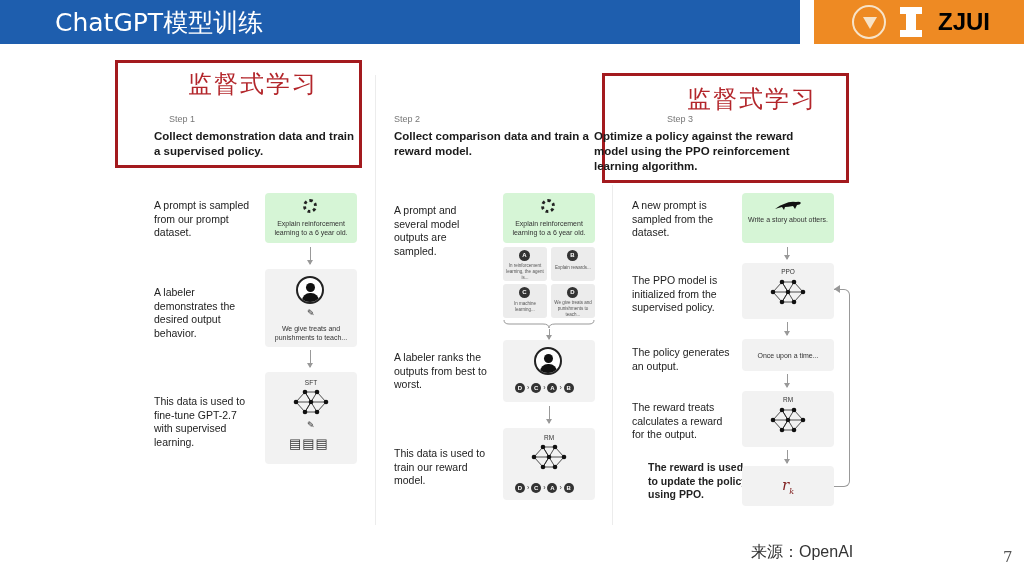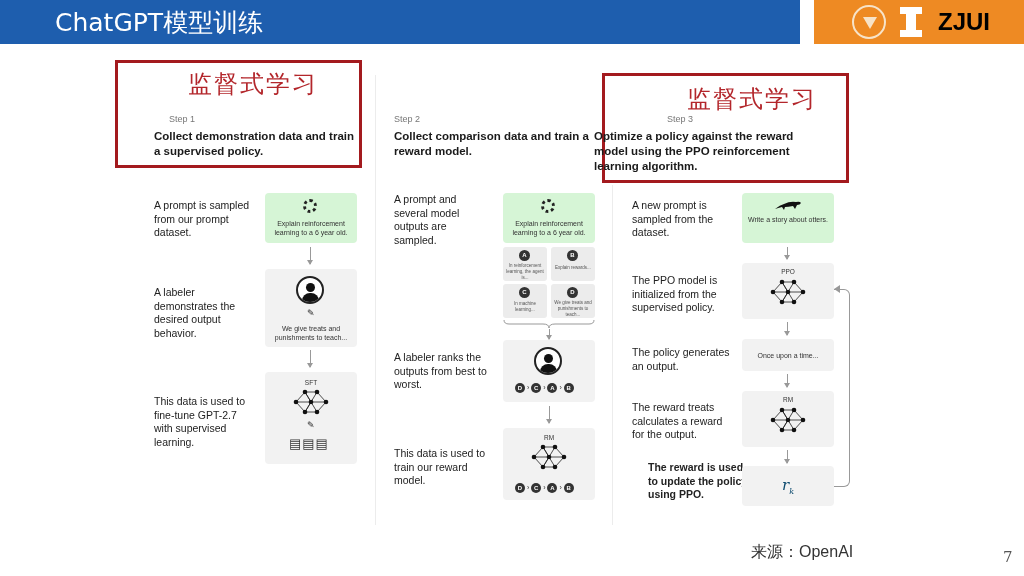--- a/index.html
+++ b/index.html
@@ -114,21 +114,21 @@
         <circle cx="33" cy="14" r="2.3"></circle>
       </g>
   </svg>
   <div class="abs" style="left:42px;top:48px;font-size:9px;">✎</div>
   <div class="abs" style="left:24px;top:64px;font-size:13px;letter-spacing:1px;color:#333;">▤▤▤</div>
 </div>
 
 <div class="abs step" style="left:394px;top:114px;">Step 2</div>
 <div class="abs heading" style="left:394px;top:129px;width:200px;">Collect comparison data and train a reward model.</div>
 
-<div class="abs desc" style="left:394px;top:193px;width:95px;">A prompt and several model outputs are sampled.</div>
+<div class="abs desc" style="left:394px;top:204px;width:95px;">A prompt and several model outputs are sampled.</div>
 <div class="abs card green" style="left:503px;top:193px;width:92px;height:50px;">
   <div class="abs spinner" style="left:38px;top:6px;"></div>
   <div class="abs card-text" style="left:2px;top:26px;width:88px;">Explain reinforcement learning to a 6 year old.</div>
 </div>
 
 <div class="abs mini-card" style="left:503px;top:247px;width:44px;height:34px;">
   <div class="abs letter" style="left:16px;top:3px;">A</div>
   <div class="abs mini-text" style="left:1px;top:16px;width:42px;">In reinforcement learning, the agent is...</div>
 </div>
 <div class="abs mini-card" style="left:551px;top:247px;width:44px;height:34px;">
@@ -268,21 +268,21 @@
         <circle cx="24" cy="4" r="2.3"></circle>
         <circle cx="24" cy="24" r="2.3"></circle>
         <circle cx="33" cy="14" r="2.3"></circle>
       </g>
   </svg>
 </div>
 <div class="abs arrow" style="left:787px;top:450px;height:13px;"></div>
 
 <div class="abs desc" style="left:648px;top:461px;width:100px;font-weight:bold;">The reward is used to update the policy using PPO.</div>
 <div class="abs card" style="left:742px;top:466px;width:92px;height:40px;">
-  <div class="abs" style="left:40px;top:10px;font-size:15px;font-style:italic;font-family:'DejaVu Serif',serif;color:#0c4a6e;">r<sub style="font-size:8px;">k</sub></div>
+  <div class="abs" style="left:40px;top:10px;font-size:15px;font-style:italic;font-family:'DejaVu Serif',serif;color:#7f1d1d;">r<sub style="font-size:8px;">k</sub></div>
 </div>
 
 <div class="abs loop" style="left:834px;top:289px;width:16px;height:198px;"></div>
 <div class="abs" style="left:834px;top:285px;width:0;height:0;border-top:4px solid transparent;border-bottom:4px solid transparent;border-right:6px solid #999;"></div>
 
 <div class="abs source" style="left:751px;top:542px;">
   <span class="cn">来源：</span><span>OpenAI</span>
 </div>
 <div class="abs pagenum" style="left:1003px;top:548px;">7</div>
 

